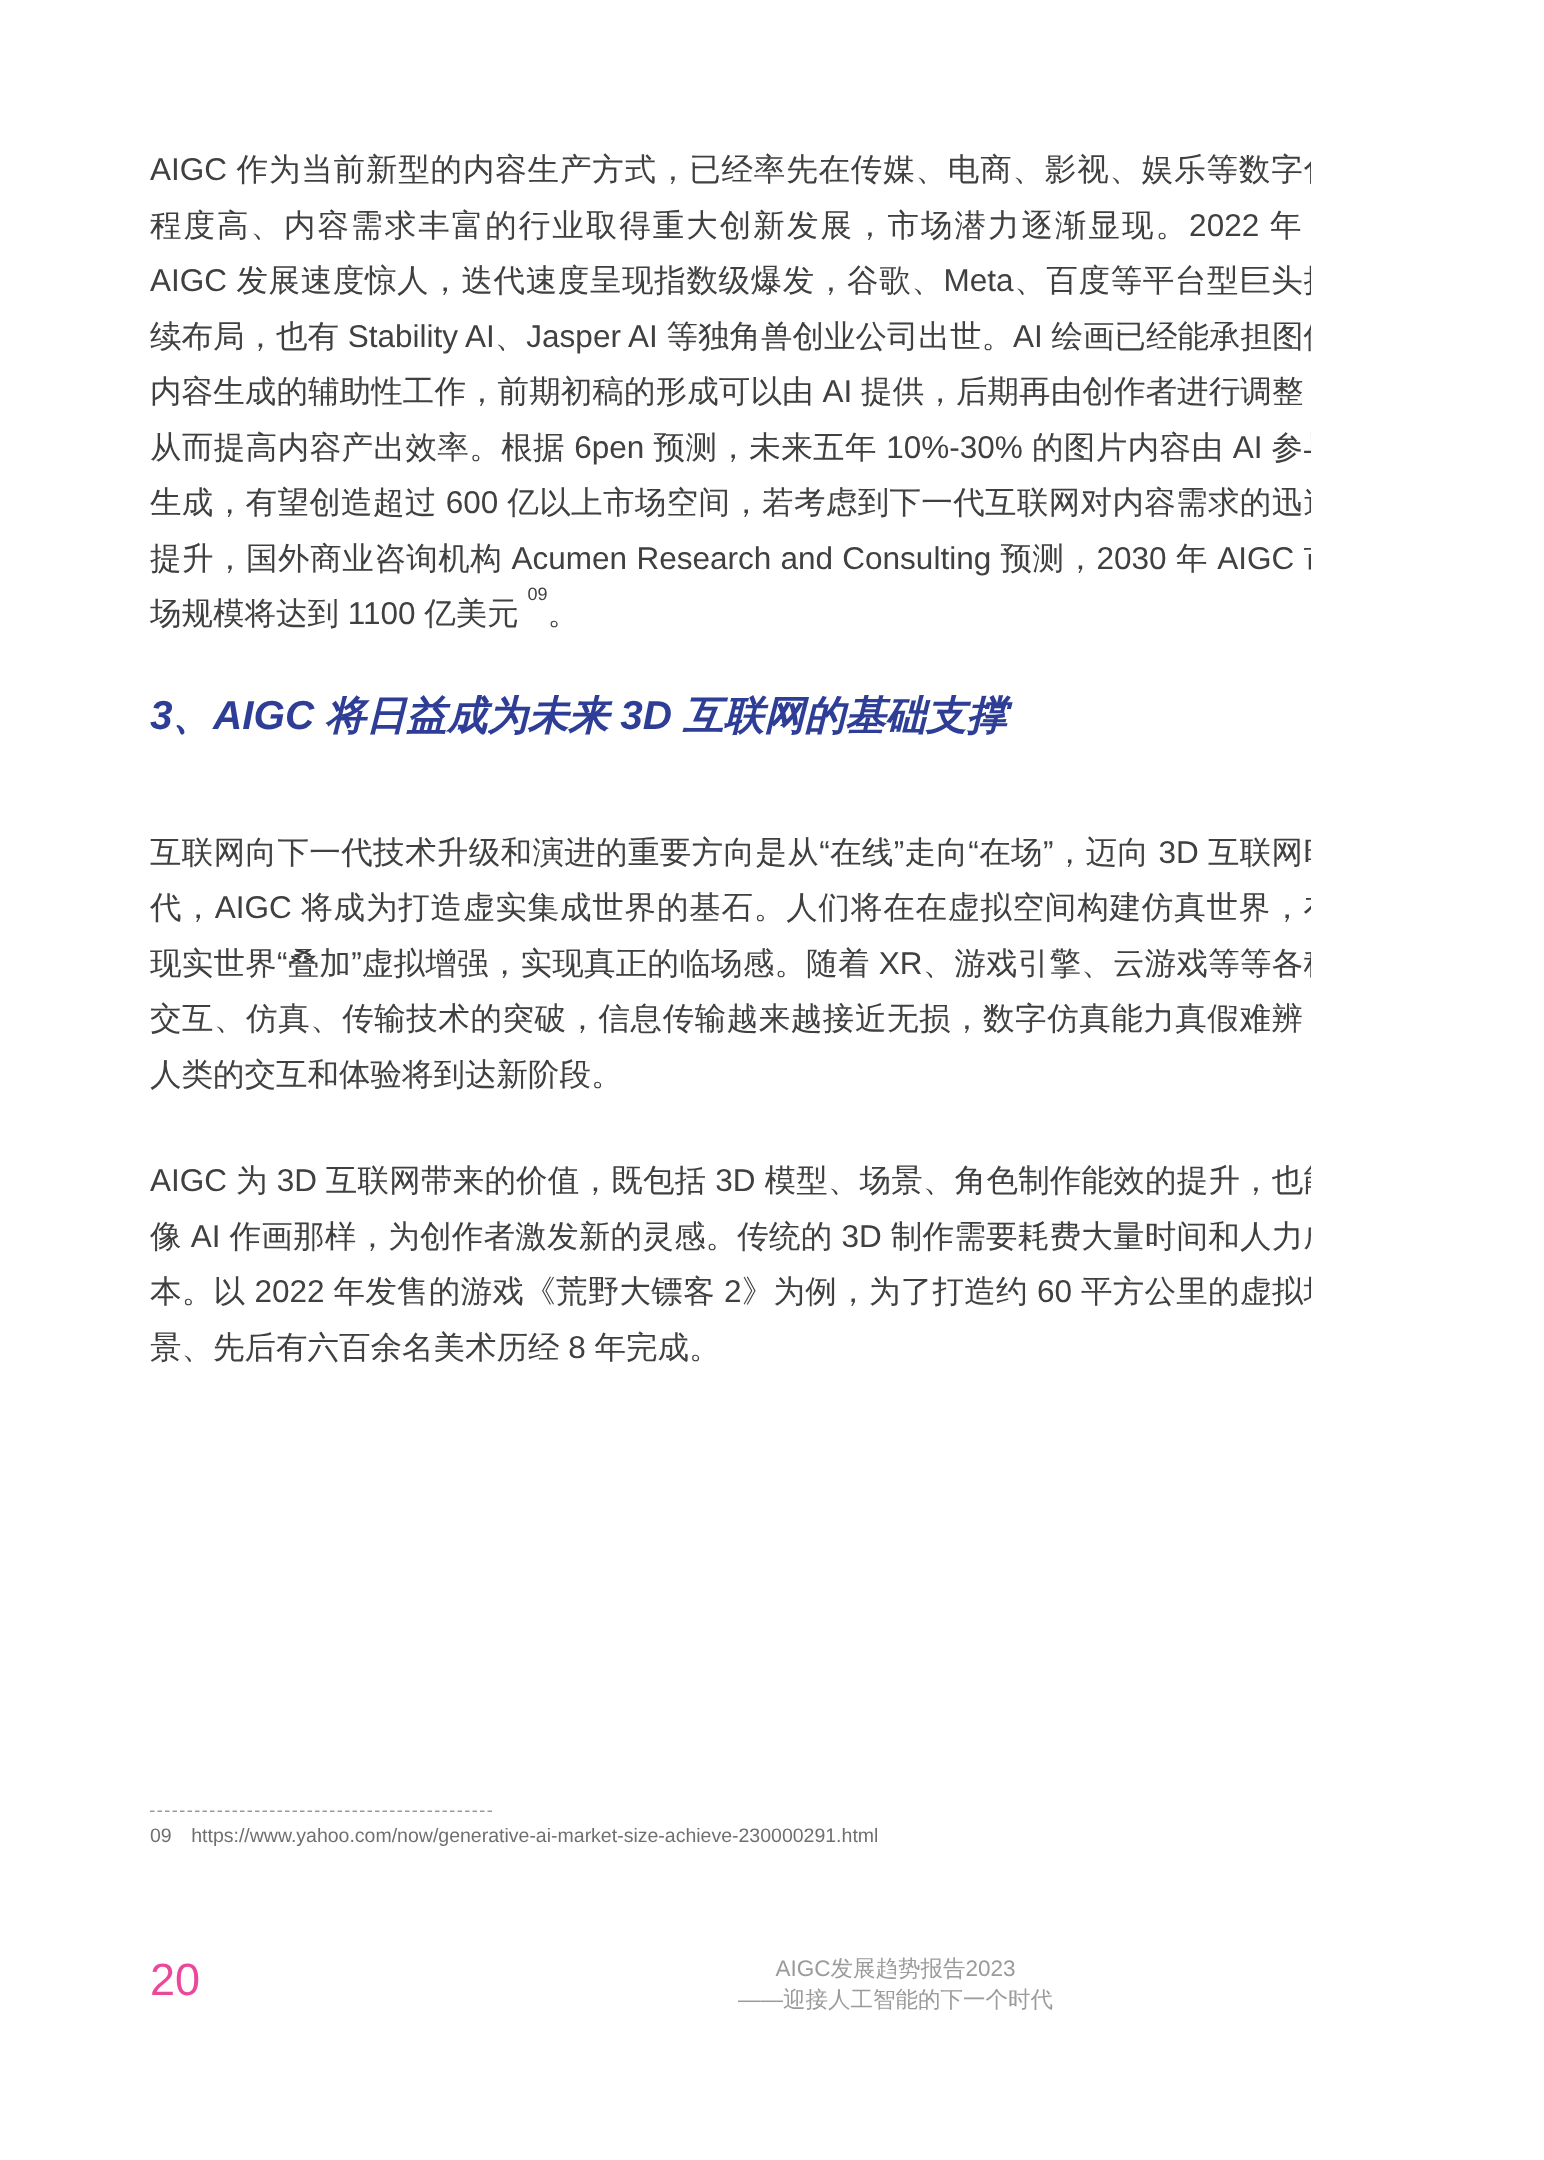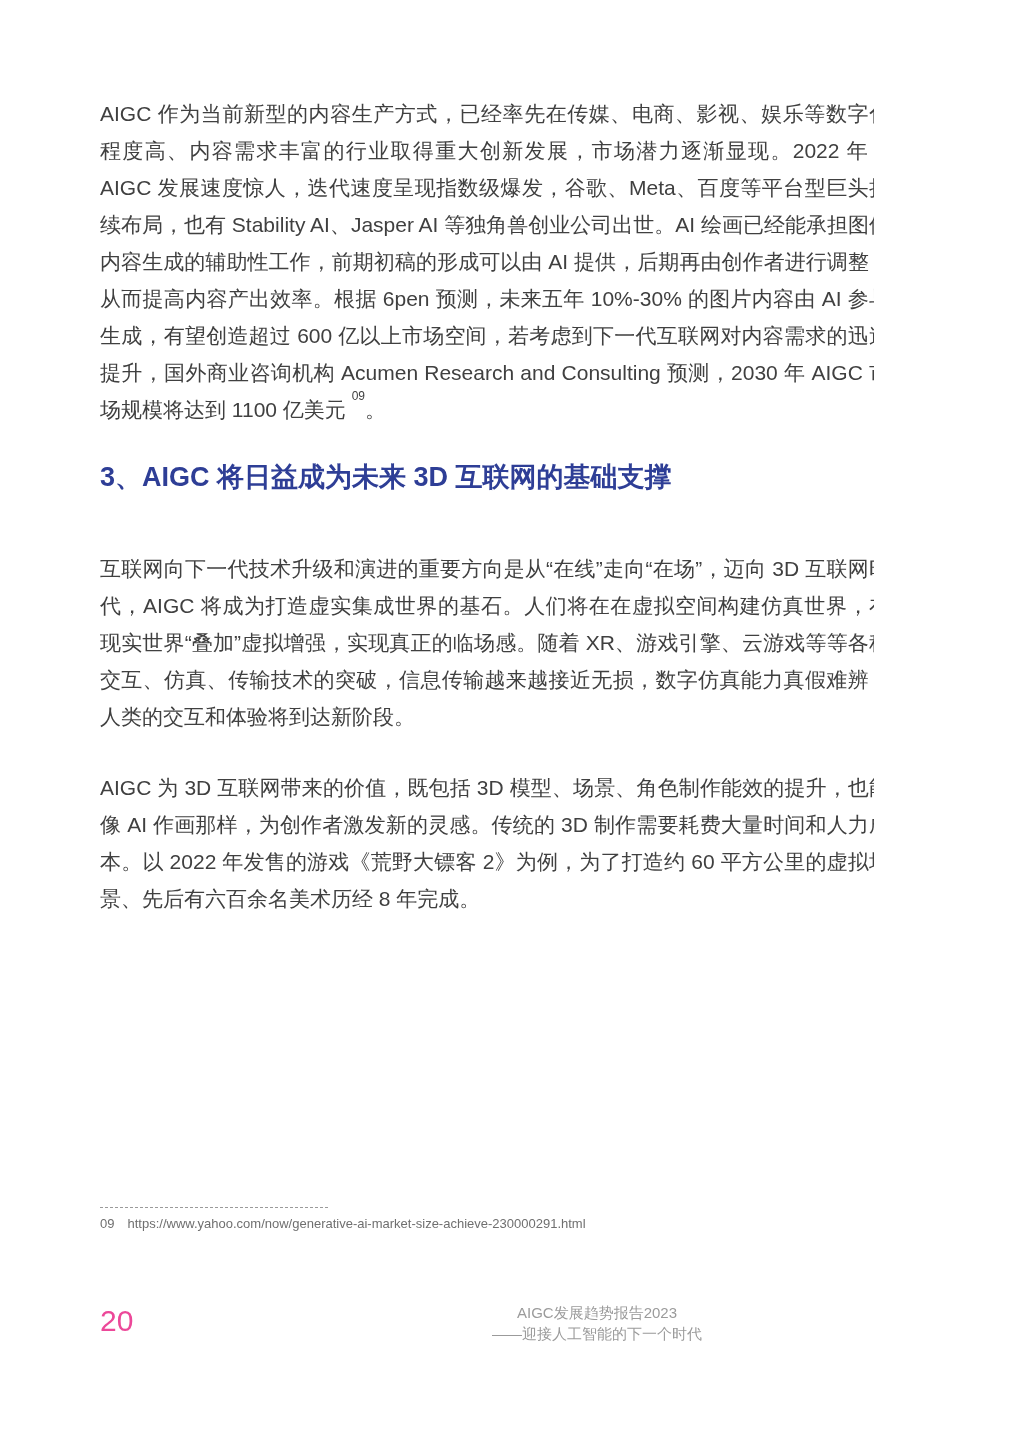--- a/index.html
+++ b/index.html
@@ -33,20 +33,21 @@
     top: -1px;
     line-height: 1;
   }
   .section-heading {
     margin: 31px 0 0 0;
     font-size: 27px;
     line-height: 36px;
     font-weight: 700;
     color: #2e3e96;
     text-align: left;
+    font-style: italic;
   }
   .sp { margin-top: 34px; }
   .sp.first { margin-top: 55px; }
   .footnote-rule {
     position: absolute;
     left: 100px;
     top: 1207px;
     width: 228px;
     height: 0;
     border-top: 1px dashed #9a9a9a;

